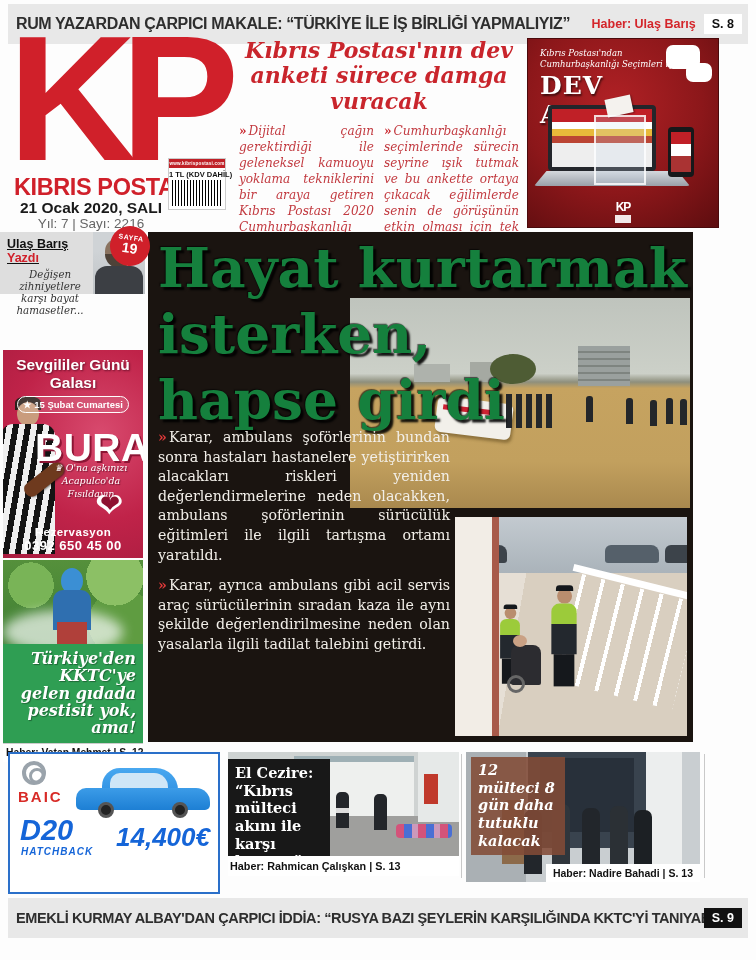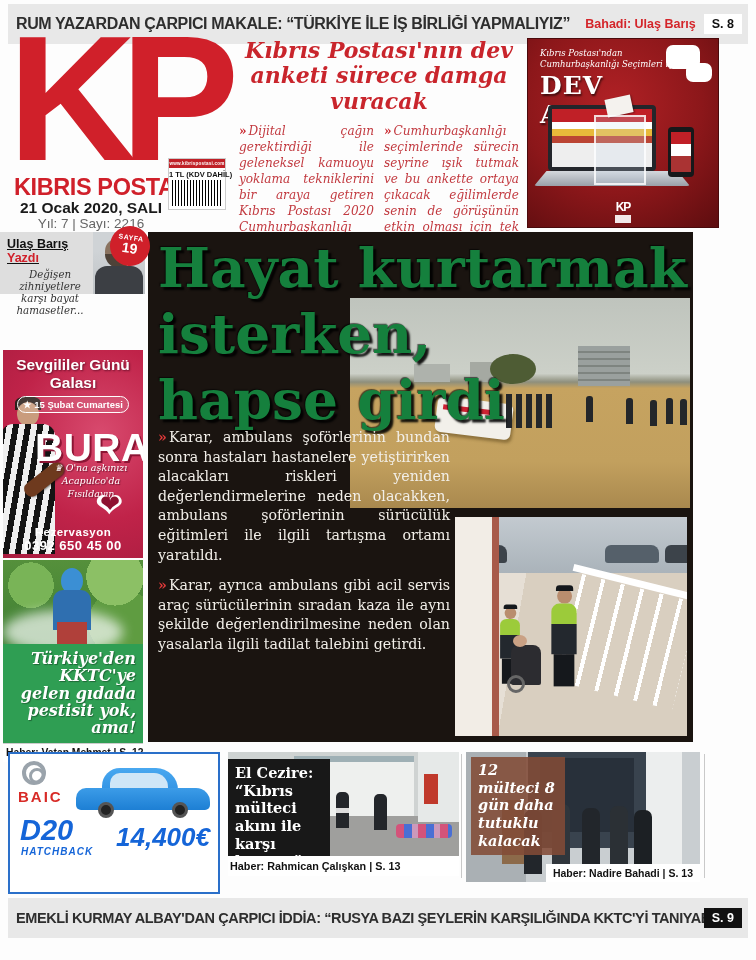--- a/index.html
+++ b/index.html
@@ -258,21 +258,21 @@
   .vline { position:absolute; top:754px; width:1px; height:124px; background:#c9c9c9; }
   .vl1 { left:461px; } .vl2 { left:704px; }
 </style>
 </head>
 <body>
 
 <div class="page">
 
   <div class="strip top-strip">
     <span class="strip-head">RUM YAZARDAN ÇARPICI MAKALE: “TÜRKİYE İLE İŞ BİRLİĞİ YAPMALIYIZ”</span>
-    <span class="strip-byline">Bahadi: Ulaş Barış</span>
+    <span class="strip-byline">Haber: Ulaş Barış</span>
     <span class="badge-white">S. 8</span>
   </div>
 
   <div class="kp-logo">KP</div>
   <div class="paper-name">KIBRIS POSTASI</div>
   <div class="date-line">21 Ocak 2020, SALI</div>
   <div class="issue-line">Yıl: 7  |  Sayı: 2216</div>
   <div class="barcode-box">
     <div class="barcode-site">www.kibrispostasi.com</div>
     <div class="barcode-price">1 TL (KDV DAHİL)</div>

